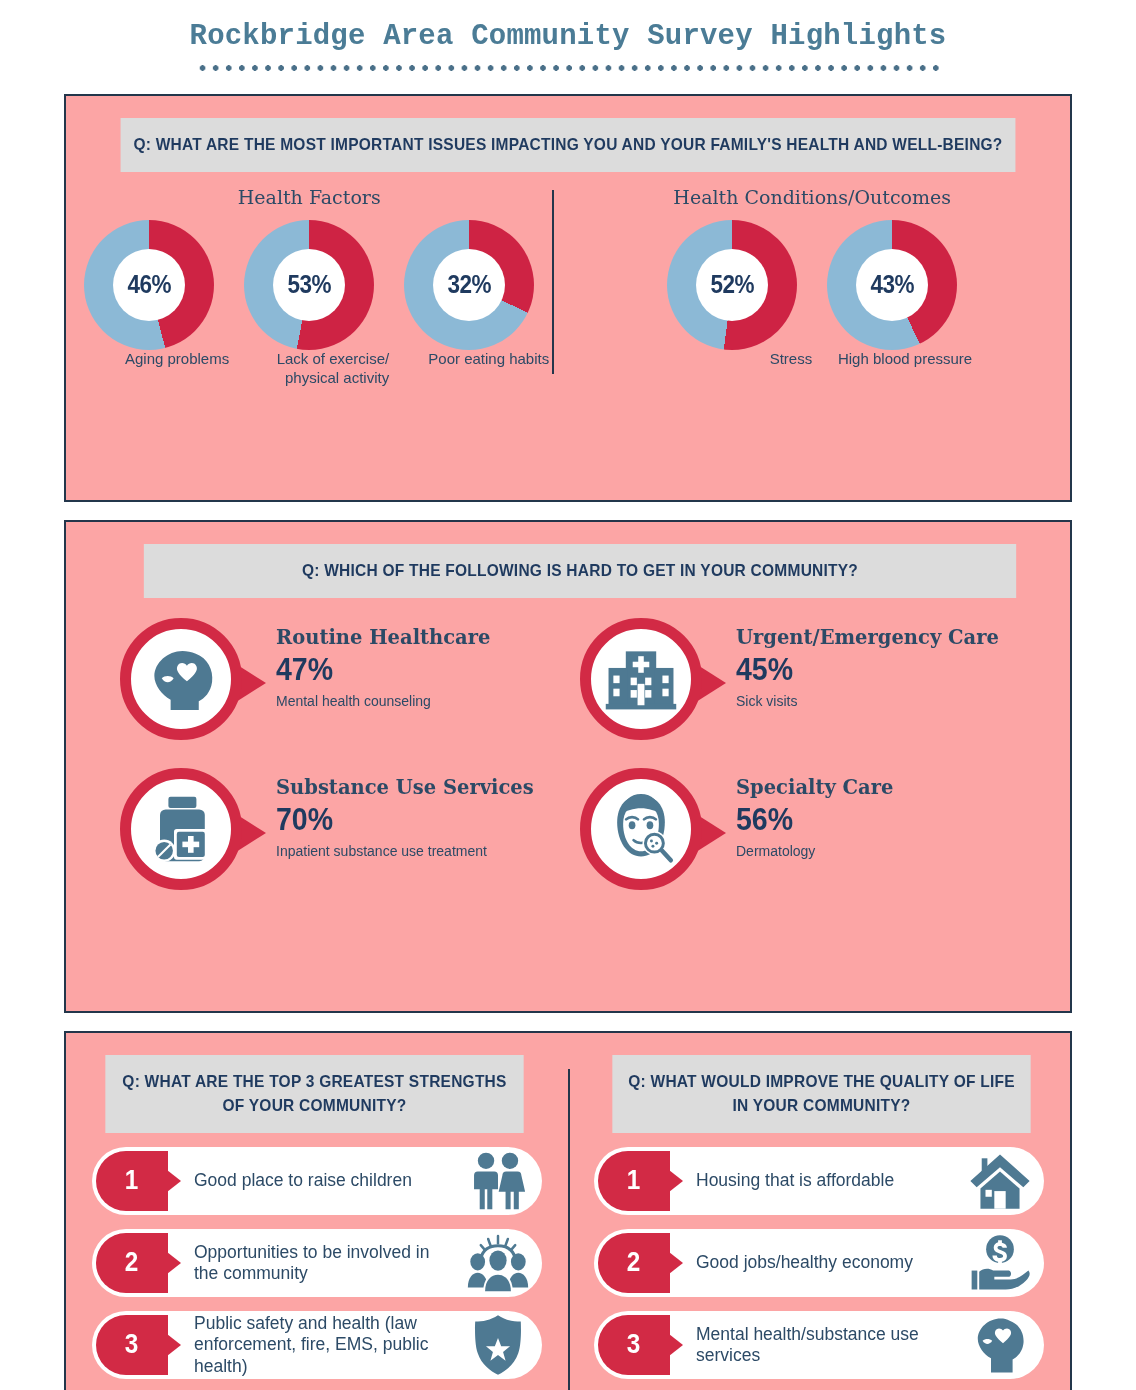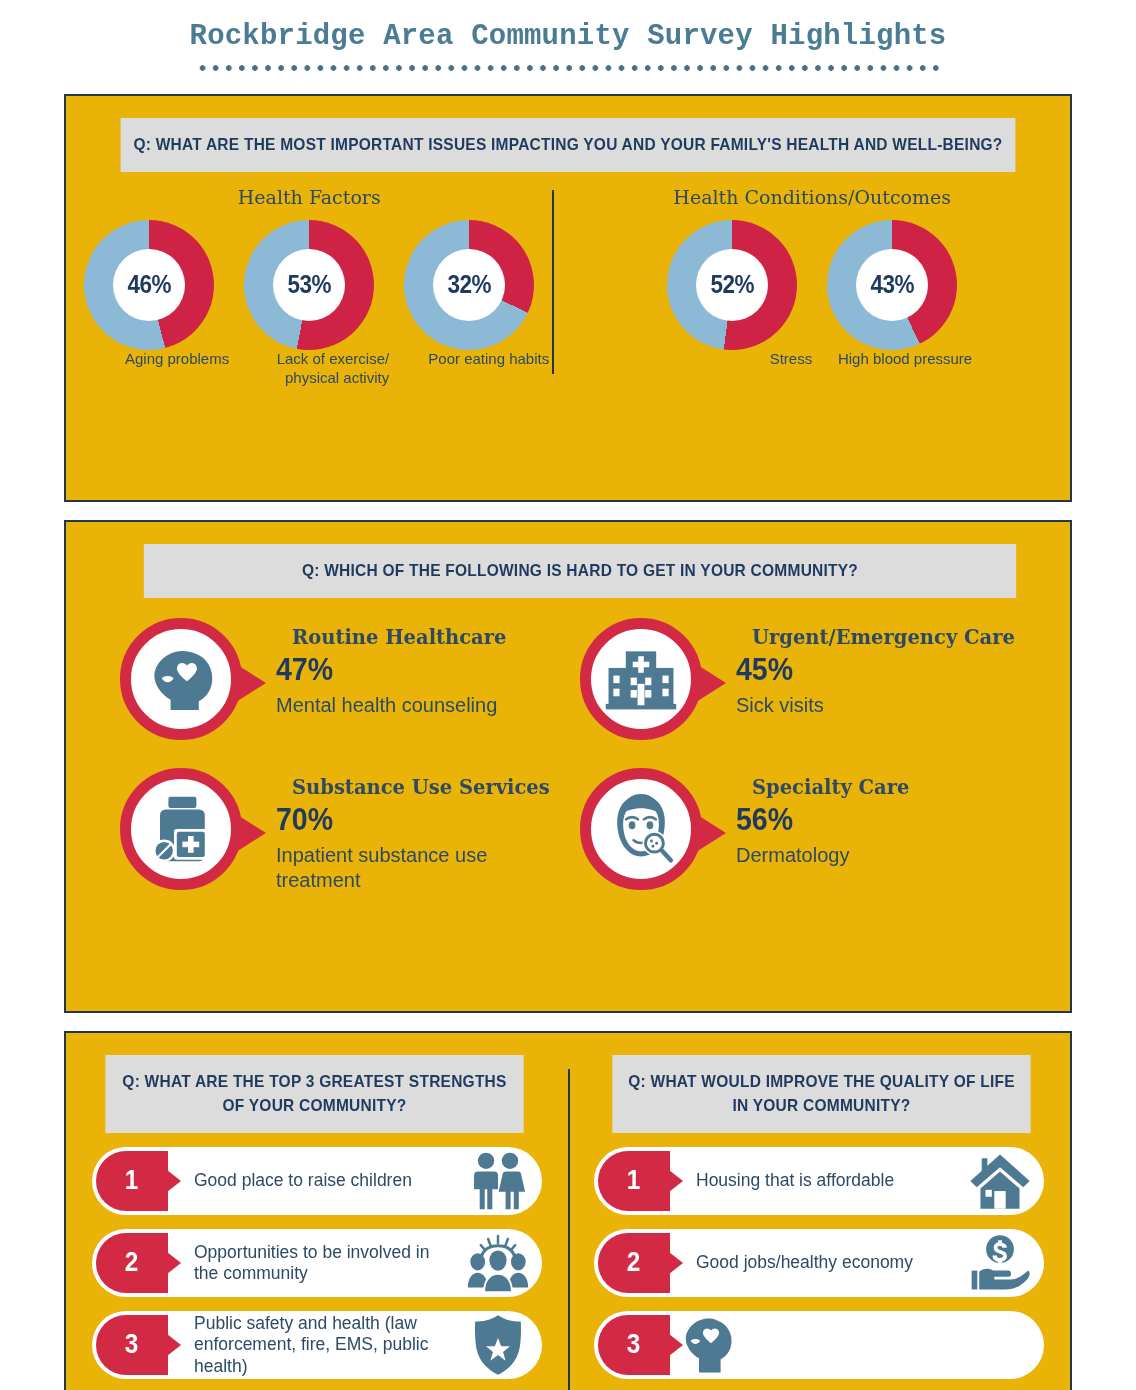--- a/index.html
+++ b/index.html
@@ -27,21 +27,21 @@
     margin: 11px auto 0;
     height: 8px;
     background-image: radial-gradient(circle, #4A7089 2.6px, rgba(0,0,0,0) 3px);
     background-size: 13.1px 8px;
     background-repeat: repeat-x;
     background-position: left center;
   }
 
   
   .panel {
-    background: #eab308;
+    background: #fca5a5;
     border: 2.5px solid #23364B;
     margin: 0 64px;
     position: relative;
   }
   #panel-factors { margin-top: 22px; height: 408px; }
   #panel-access  { margin-top: 18px; height: 493px; padding-left: 24px; }
   #panel-top3    { margin-top: 18px; height: 418px; }
 
   .q-banner {
     background: #DCDCDC;
@@ -150,33 +150,32 @@
     border-left: 30px solid #D22A45;
     z-index: 1;
   }
   .access-text { padding-left: 26px; padding-top: 8px; }
   .access-title {
     font-family: "DejaVu Serif", serif;
     font-weight: bold;
     font-size: 19.5px;
     color: #2C4A66;
     margin-bottom: 2px;
-    margin-left: 16px;
   }
   .access-pct {
     font-family: "Liberation Sans Narrow", "Liberation Sans", sans-serif;
     font-weight: bold;
     font-size: 31px;
     color: #1F3A5F;
     transform: scaleX(0.92);
     transform-origin: left center;
     line-height: 1.25;
   }
   .access-sub {
-    font-size: 20px;
+    font-size: 14px;
     color: #2C4A66;
     line-height: 1.25;
     margin-top: 3px;
     max-width: 265px;
   }
 
   
   .top3-banners { display: flex; gap: 10px; }
   .top3-banners .q-banner { flex: 1; margin-left: 26px; margin-right: 26px; }
   .top3-cols {
@@ -535,20 +534,21 @@
             <rect class="icon-fill" x="4" y="58" width="9" height="30"></rect>
             <path class="icon-fill" d="M16 60 C22 54 32 54 38 58 L62 58 C68 58 68 68 62 68 L40 68 L40 72 L66 72 C78 72 86 64 94 58 C98 62 96 68 90 74 C80 84 70 88 58 88 L16 88 Z"></path>
           </svg>
         </div>
       </div>
 
       <div class="rank-row">
         <div class="rank-badge">
           <span>3</span>
         </div>
+        <div class="rank-text">Mental health/substance use services</div>
         <div class="rank-icon">
           <svg width="54" height="58" viewBox="0 0 90 96">
             <path class="icon-fill" d="M62 8 C78 14 86 30 84 46 C82 60 74 68 66 72 L66 94 L30 94 L30 70 C18 64 8 50 8 38 C8 20 26 4 46 4 C52 4 56 5 62 8 Z"></path>
             <path class="icon-white" d="M50 24 C53 19 61 19 63 25 C65 30 61 36 50 45 C39 36 35 30 37 25 C39 19 47 19 50 24 Z"></path>
             <path class="icon-white" d="M16 41 C20 37 28 37 32 41 C28 48 20 48 16 41 Z"></path>
           </svg>
         </div>
       </div>
 
     </div>

